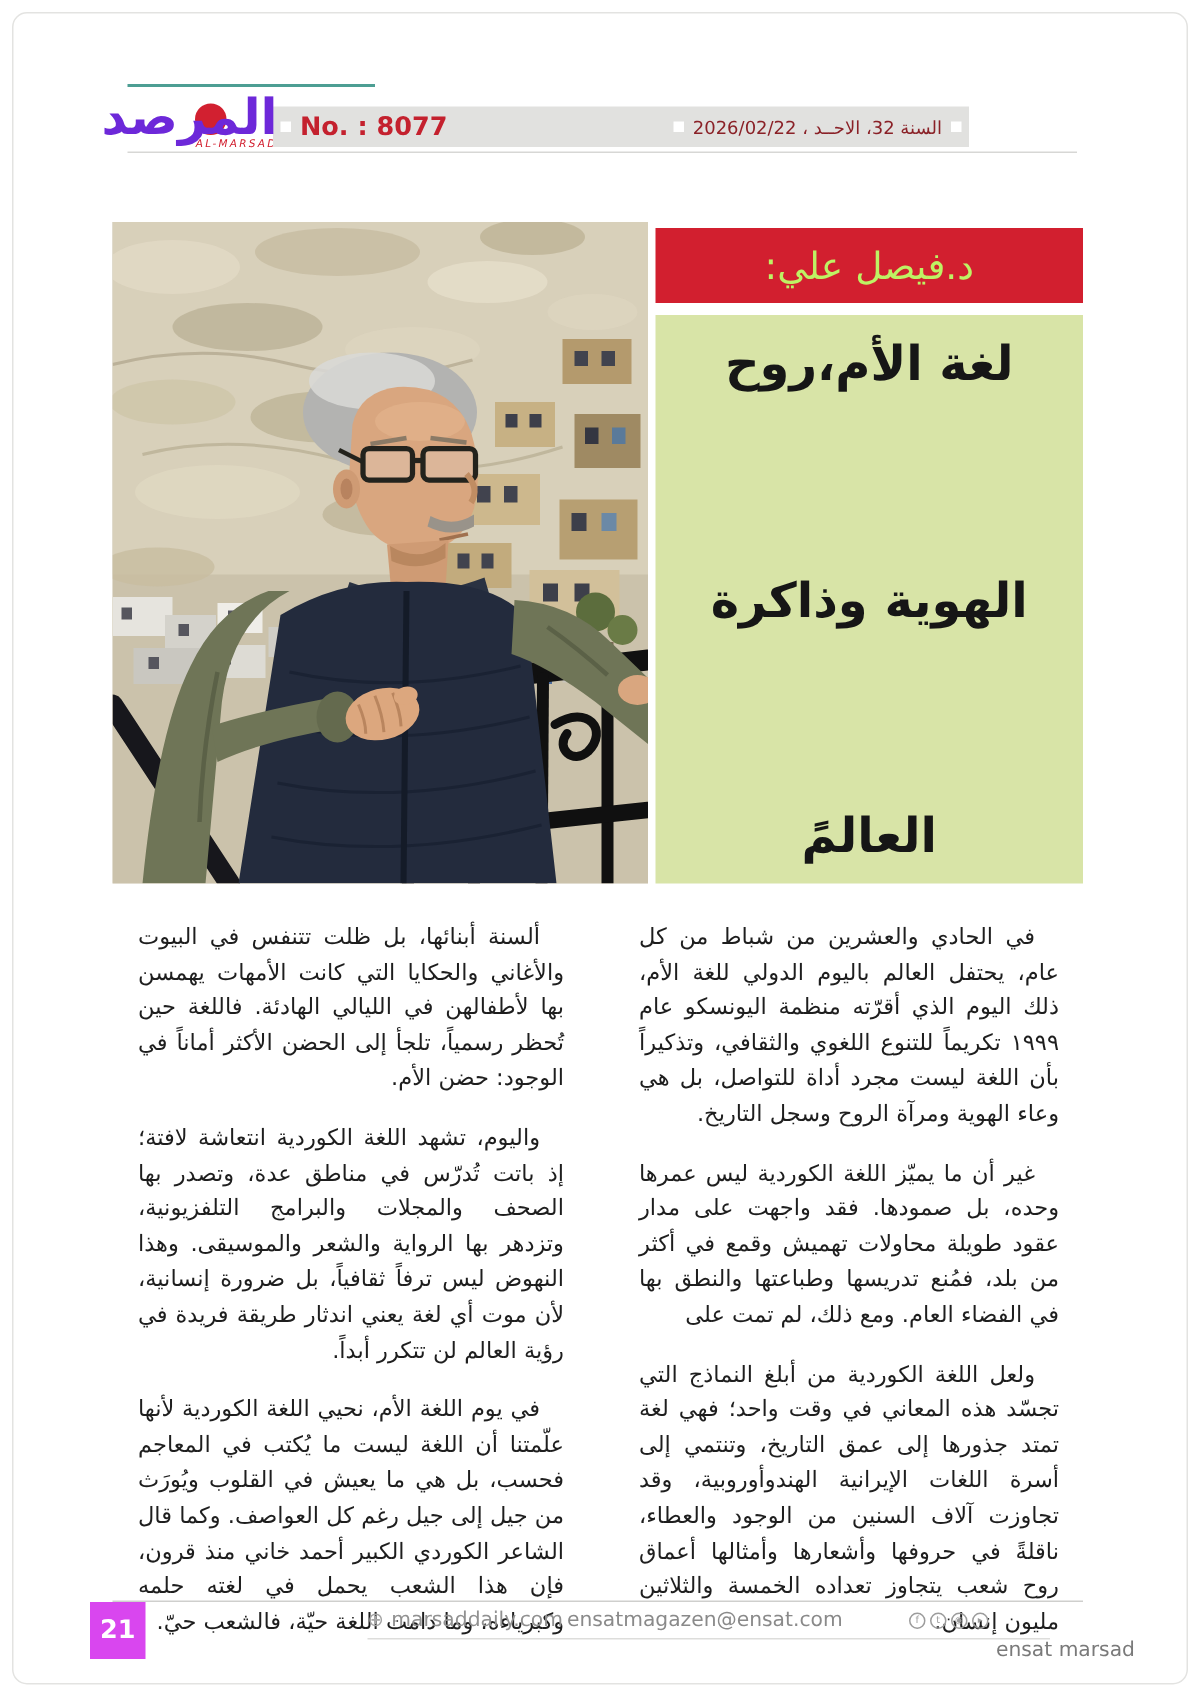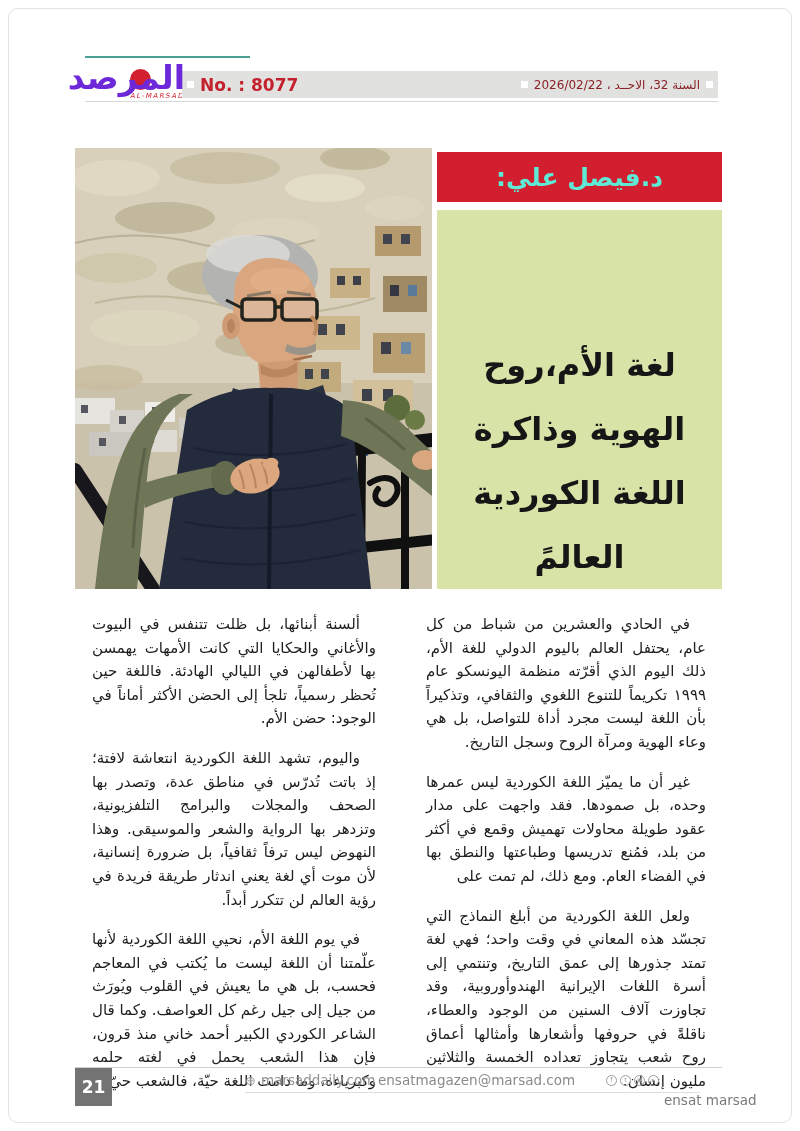--- a/index.html
+++ b/index.html
@@ -12,47 +12,47 @@
     border:1px solid #e3e3e1;border-radius:10px;pointer-events:none;}
   
   .teal-line{position:absolute;left:85px;top:56px;width:165px;height:2px;background:#4d9e93;}
   .logo{position:absolute;left:83px;top:61px;width:102px;height:52px;direction:rtl;text-align:right;}
   .logo-dot{position:absolute;right:34px;top:8px;width:21px;height:21px;border-radius:50%;
     background:#d22030;z-index:0;}
   .logo-ar{position:relative;z-index:1;font-size:33px;font-weight:700;color:#6d28d9;line-height:34px;
     letter-spacing:-1px;display:block;}
   .logo-en{display:block;color:#d22030;font-size:7px;font-style:italic;letter-spacing:1.5px;
     margin-top:-3px;text-align:right;direction:ltr;}
-  .top-bar{position:absolute;left:182px;top:71px;width:536px;height:27px;background:#e1e1df;
+  .top-bar{position:absolute;left:182px;top:71px;width:464px;height:27px;background:#e1e1df;
     display:flex;align-items:center;justify-content:space-between;padding:0 5px;box-sizing:border-box;}
   .bar-group{display:flex;align-items:center;gap:6px;}
   .sq{width:7px;height:7px;background:#ffffff;display:inline-block;}
   .issue-no{color:#c4212e;font-weight:700;font-size:17px;font-family:"DejaVu Sans",sans-serif;}
   .edition-date{color:#8a2127;font-weight:400;font-size:12px;direction:rtl;}
   .bar-underline{position:absolute;left:85px;top:101px;width:633px;height:1px;background:#d7d7d5;}
   
   .author-box{position:absolute;left:437px;top:152px;width:285px;height:50px;background:#d21f2f;
     display:flex;align-items:center;justify-content:center;}
-  .author-box span{color:#5eead4;font-size:25px;font-weight:700;direction:rtl;}
+  .author-box span{color:#bef264;font-size:25px;font-weight:400;direction:rtl;}
   .green-box{position:absolute;left:437px;top:210px;width:285px;height:379px;background:#d8e4a7;
-    display:flex;flex-direction:column;align-items:center;justify-content:flex-end;}
+    display:flex;flex-direction:column;align-items:center;justify-content:space-between;}
   .headline-line{font-size:32px;font-weight:800;color:#161616;line-height:64px;direction:rtl;
     text-align:center;white-space:nowrap;}
   
   .photo{position:absolute;left:75px;top:148px;width:357px;height:441px;overflow:hidden;background:#cbc2ab;}
   .photo svg{display:block;}
   
   .col{position:absolute;top:597px;}
   .col-right{left:410px;width:312px;}
   .col-left{left:76px;width:316px;}
   .col p{margin:16px;font-size:15px;line-height:23.6px;color:#1e1e1e;text-align:justify;
     direction:rtl;text-indent:16px;}
   
   .footer-line{position:absolute;left:75px;top:1067px;width:647px;height:1px;background:#cfcfcd;}
-  .page-box{position:absolute;left:75px;top:1068px;width:37px;height:38px;background:#737373;
+  .page-box{position:absolute;left:60px;top:1068px;width:37px;height:38px;background:#d946ef;
     display:flex;align-items:center;justify-content:center;color:#fff;font-size:17px;font-weight:700;}
   .footer-underline{position:absolute;left:245px;top:1092px;width:455px;height:1px;background:#dddddb;}
   .footer-item{position:absolute;top:1072px;font-size:13.5px;color:#919191;display:flex;
     align-items:center;gap:5px;font-family:"DejaVu Sans",sans-serif;}
   .fi-web{left:245px;}
   .fi-mail{left:378px;color:#8a8a8a;}
   .fi-social{left:606px;top:1075px;gap:3px;}
   .fi-handle{left:664px;color:#7a7a7a;margin-top:20px;}
   .globe{font-size:13px;color:#a5a5a5;line-height:13px;}
   .soc{width:11px;height:11px;border:1px solid #9c9c9c;border-radius:50%;box-sizing:border-box;
@@ -203,21 +203,20 @@
     </g>
   </svg>
 </div>
 
 <div class="author-box">
   <span>د.فيصل علي:</span>
 </div>
 <div class="green-box">
   <div class="headline-line">لغة الأم،روح</div>
   <div class="headline-line">الهوية وذاكرة</div>
-  <div class="headline-line">اللغة الكوردية</div>
   <div class="headline-line">العالمً</div>
 </div>
 
 <div class="col col-right">
   <p>في الحادي والعشرين من شباط  من كل عام، يحتفل العالم باليوم الدولي للغة الأم، ذلك اليوم الذي أقرّته منظمة اليونسكو عام ١٩٩٩ تكريماً للتنوع اللغوي والثقافي، وتذكيراً بأن اللغة ليست مجرد أداة للتواصل، بل هي وعاء الهوية ومرآة الروح وسجل التاريخ.</p>
   <p>غير أن ما يميّز اللغة الكوردية ليس عمرها وحده، بل صمودها. فقد واجهت على مدار عقود طويلة محاولات تهميش وقمع في أكثر من بلد، فمُنع تدريسها وطباعتها والنطق بها في الفضاء العام. ومع ذلك، لم تمت على</p>
   <p>ولعل اللغة الكوردية من أبلغ النماذج التي تجسّد هذه المعاني في وقت واحد؛ فهي لغة تمتد جذورها إلى عمق التاريخ، وتنتمي إلى أسرة اللغات الإيرانية الهندوأوروبية، وقد تجاوزت آلاف السنين من الوجود والعطاء، ناقلةً في حروفها وأشعارها وأمثالها أعماق روح شعب يتجاوز تعداده الخمسة والثلاثين مليون إنسان.</p>
 </div>
 <div class="col col-left">
   <p>ألسنة أبنائها، بل ظلت تتنفس في البيوت والأغاني والحكايا التي كانت الأمهات يهمسن بها لأطفالهن في الليالي الهادئة. فاللغة حين تُحظر رسمياً، تلجأ إلى الحضن الأكثر أماناً في الوجود: حضن الأم.</p>
@@ -228,21 +227,21 @@
 <div class="footer-line"></div>
 <div class="page-box">
   <span>21</span>
 </div>
 <div class="footer-underline"></div>
 <div class="footer-item fi-web">
   <span class="globe">⊕</span>
   <span>marsaddaily.com</span>
 </div>
 <div class="footer-item fi-mail">
-  <span>ensatmagazen@marsad.com</span>
+  <span>ensatmagazen@ensat.com</span>
 </div>
 <div class="footer-item fi-social">
   <span class="soc">f</span>
   <span class="soc">t</span>
   <span class="soc">◉</span>
   <span class="soc">▸</span>
 </div>
 <div class="footer-item fi-handle">
   <span>ensat marsad</span>
 </div>

